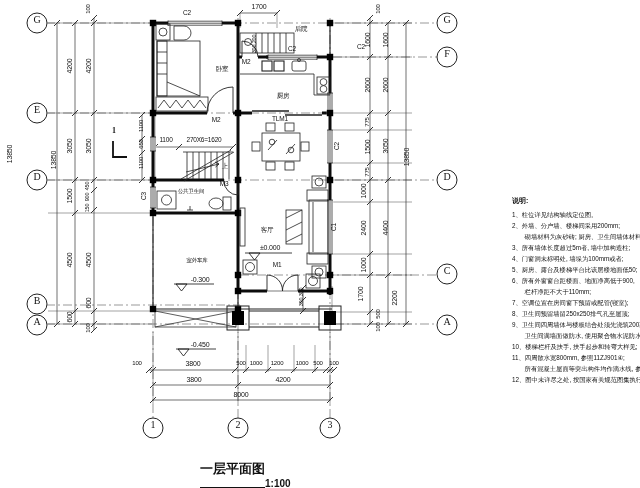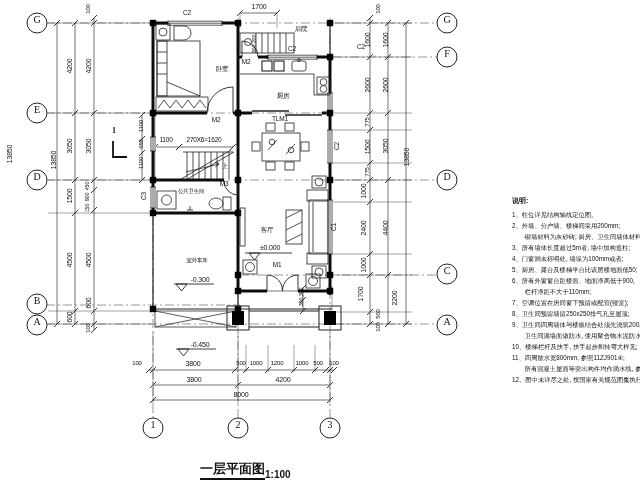--- a/index.html
+++ b/index.html
@@ -13,21 +13,21 @@
   .bub{position:absolute;width:19px;height:19px;border:1px solid #222;border-radius:50%;
        background:#fff;text-align:center;line-height:19px;
        font:10px "Liberation Serif",serif;transform:translate(-50%,-50%);z-index:6}
   #watermark{position:absolute;left:150px;top:181px;font-size:96px;line-height:114px;
        font-weight:bold;color:#e5382b;opacity:.93;letter-spacing:-4px;z-index:40;
        font-family:"Liberation Sans",sans-serif;white-space:nowrap}
   #notes{position:absolute;left:512px;top:196px;width:190px;z-index:5}
   #notes .nh{font-size:7px;font-weight:bold;margin-bottom:3px}
   #notes .nl{font-size:6.3px;line-height:11px;white-space:pre}
   #titleblock{position:absolute;left:200px;top:460px;z-index:5;display:flex;align-items:flex-end}
-  #titleblock .tt{font-size:13px;font-weight:bold;border-bottom:2px solid #111;padding-bottom:0;
+  #titleblock .tt{font-size:13px;font-weight:bold;border-bottom:2px solid #111;padding-bottom:9px;
        font-family:"Liberation Serif",serif}
   #titleblock .ts{font-size:10px;margin-left:0;font-weight:bold}
 </style>
 </head>
 <body>
 
 <div id="canvas">
 
 <svg id="plan" width="640" height="488" viewBox="0 0 640 488">
 

